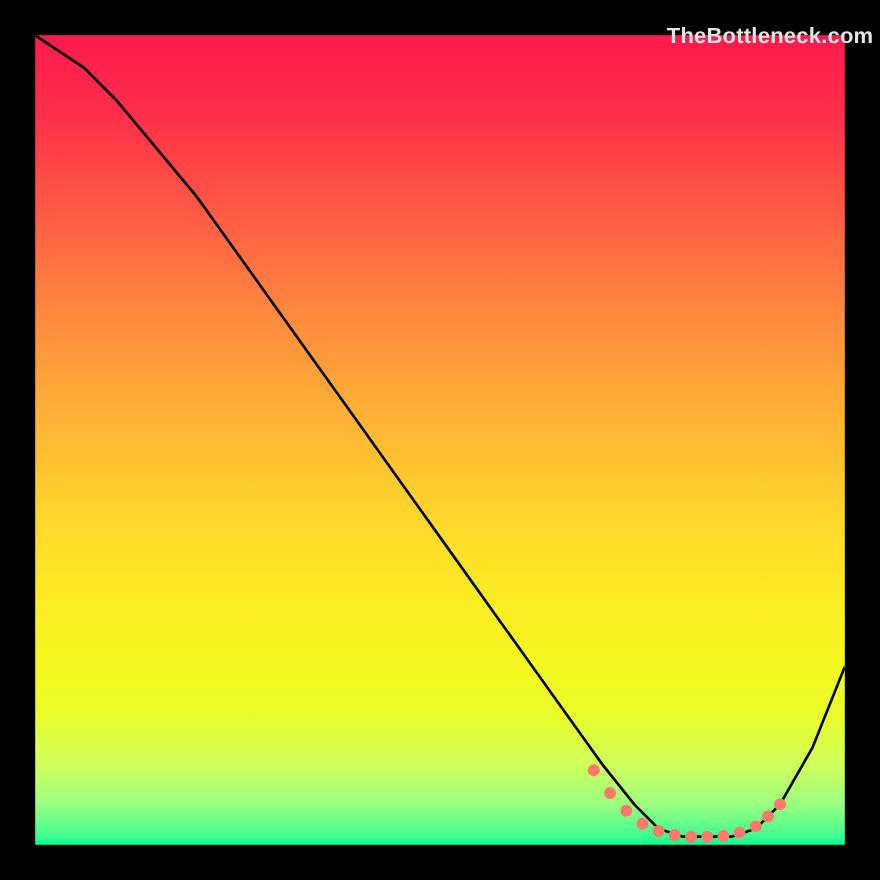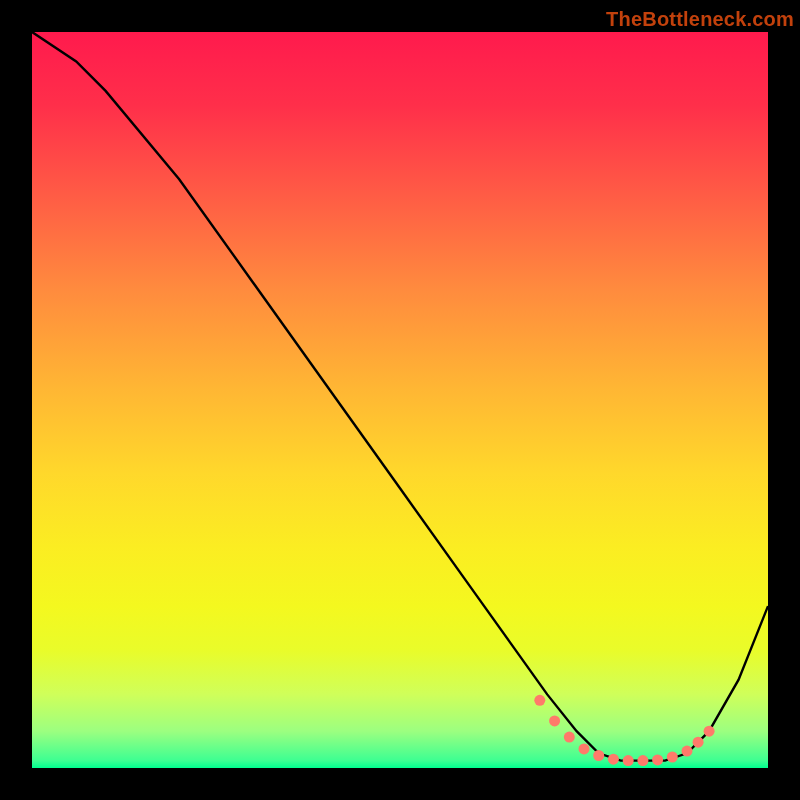--- a/index.html
+++ b/index.html
@@ -38,23 +38,23 @@
       #f4f81f 78%,
       #e9fc2a 84%,
       #cfff5a 90%,
       #9cff80 95%,
       #3dff92 99%,
       #00ff8f 100%
     );
   }
   .watermark {
     position: absolute;
-    top: 8px;
+    top: 22px;
     right: 6px;
-    color: #c2410c;
+    color: #e5e5e5;
     font-size: 20px;
     font-weight: 600;
     letter-spacing: 0.2px;
     user-select: none;
   }
   svg.curve {
     position: absolute;
     left: 0;
     top: 0;
     width: 100%;

